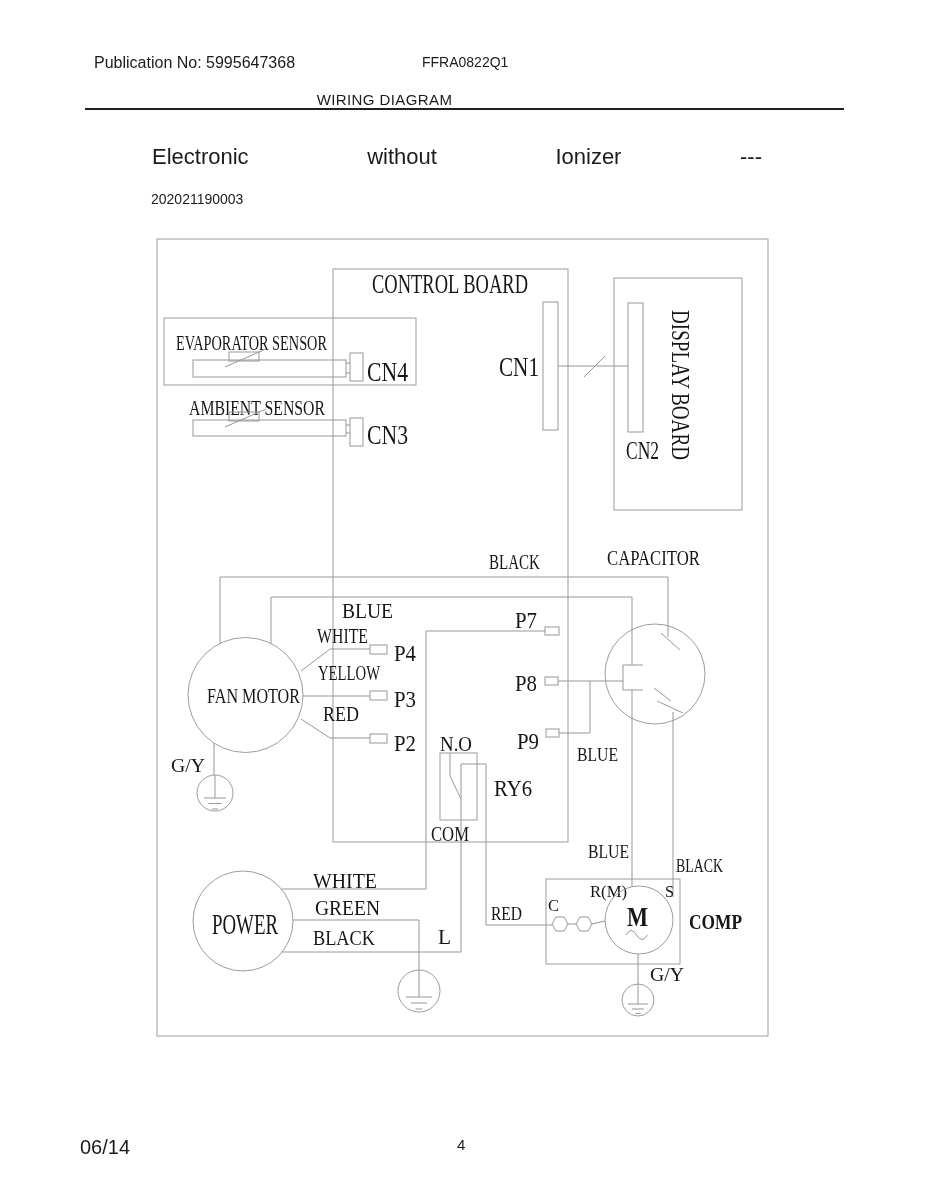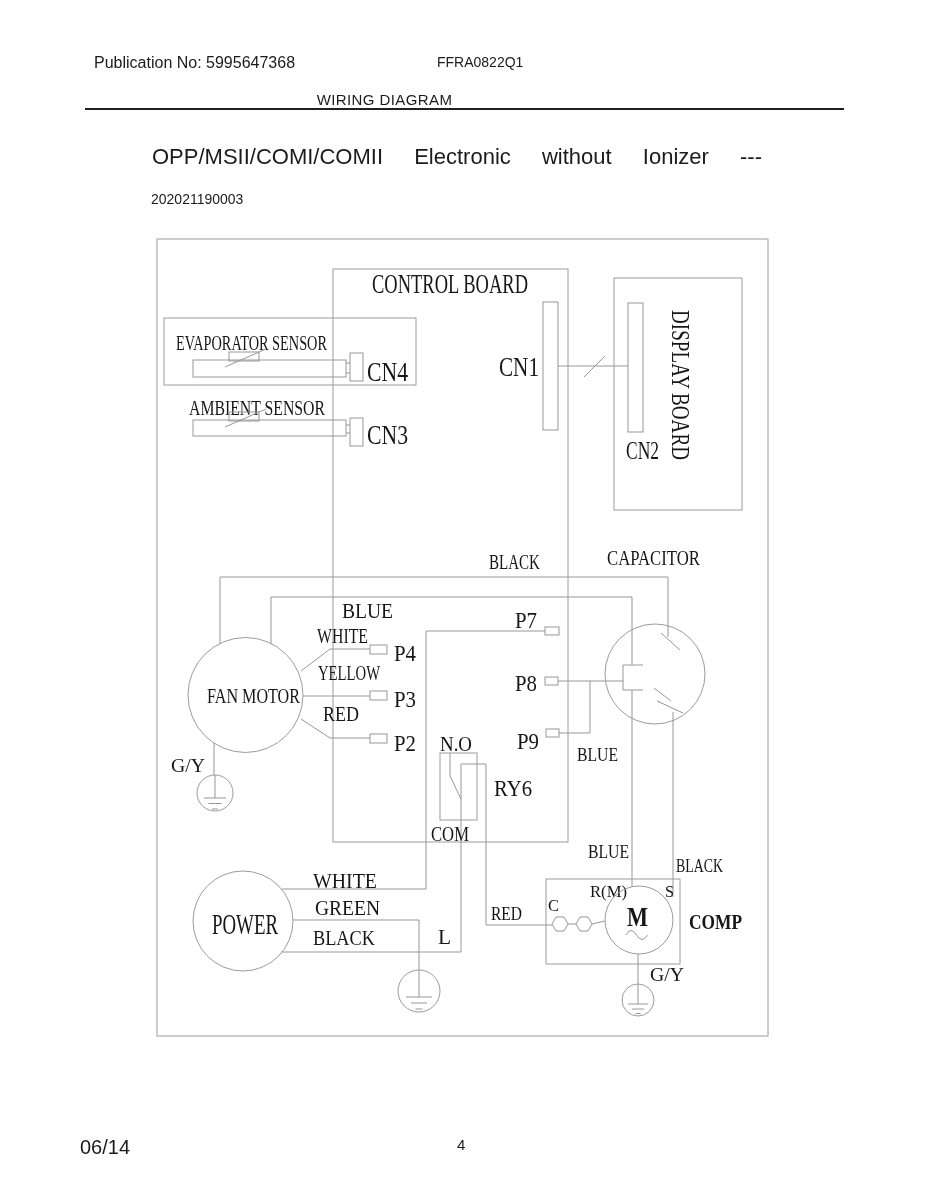--- a/index.html
+++ b/index.html
@@ -2,21 +2,21 @@
 <html><head>
 <meta charset="utf-8">
 <style>
   html,body{margin:0;padding:0;}
   body{
     width:927px;height:1200px;position:relative;background:#ffffff;
     font-family:"Liberation Sans", sans-serif;color:#1b1b1b;overflow:hidden;
   }
   .abs{position:absolute;}
   #pub{left:80px;top:54px;font-size:16px;margin-left:14px;}
-  #model{left:422px;top:54px;font-size:14px;margin-left:15px;}
+  #model{left:422px;top:54px;font-size:14px;}
   #section{left:0;top:91px;width:769px;text-align:center;font-size:15px;letter-spacing:0.4px;}
   #rule{left:85px;top:108px;width:759px;height:2px;background:#1f1f1f;}
   #title-line1{left:152px;top:144px;width:610px;display:flex;justify-content:space-between;font-size:22px;}
   #title-line2{left:151px;top:191px;font-size:14px;}
   #footer-date{left:80px;top:1136px;font-size:20px;}
   #footer-page{left:457px;top:1136px;font-size:15px;}
   svg.diagram{position:absolute;left:0;top:0;}
   svg .ln{stroke:#979797;stroke-width:1;fill:none;}
   svg .bx{stroke:#9c9c9c;stroke-width:1;fill:none;}
   svg text{font-family:"Liberation Serif", serif;fill:#161616;}
@@ -24,21 +24,20 @@
 </style>
 </head>
 <body>
 
 <div class="abs" id="pub">Publication No: 5995647368</div>
 <div class="abs" id="model">FFRA0822Q1</div>
 <div class="abs" id="section">WIRING DIAGRAM</div>
 <div class="abs" id="rule"></div>
 
 <div class="abs" id="title-line1">
-  <span>OPP/MSII/COMI/COMII</span>
   <span>Electronic</span>
   <span>without</span>
   <span>Ionizer</span>
   <span>---</span>
 </div>
 <div class="abs" id="title-line2">202021190003</div>
 
 <svg class="diagram" width="927" height="1200" viewBox="0 0 927 1200">
 
   <rect class="bx" x="157" y="239" width="611" height="797"></rect>

